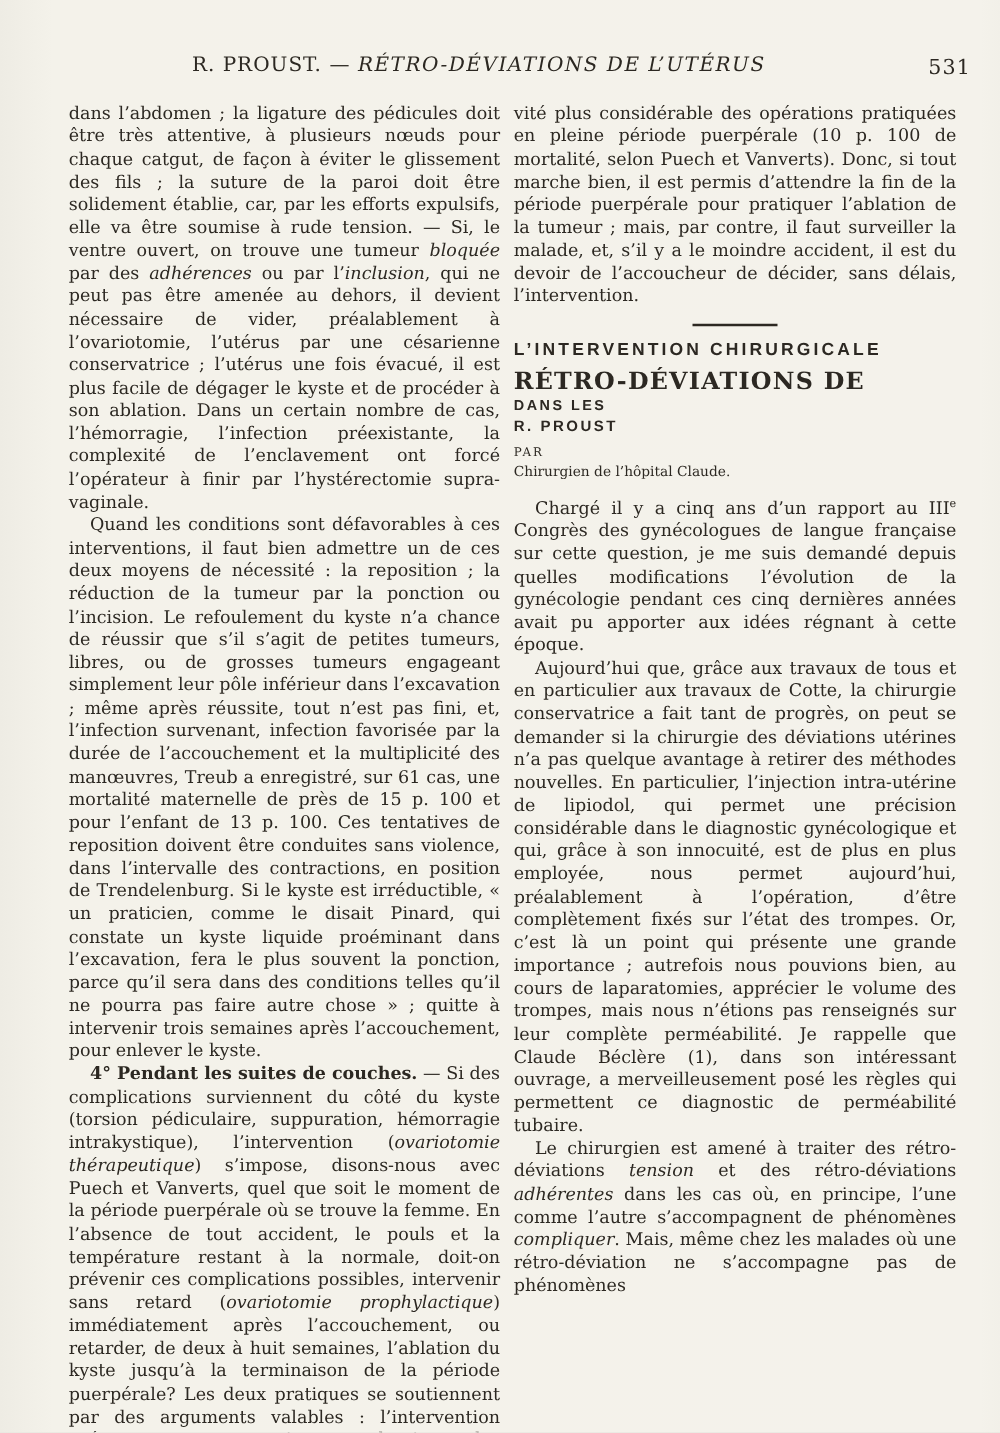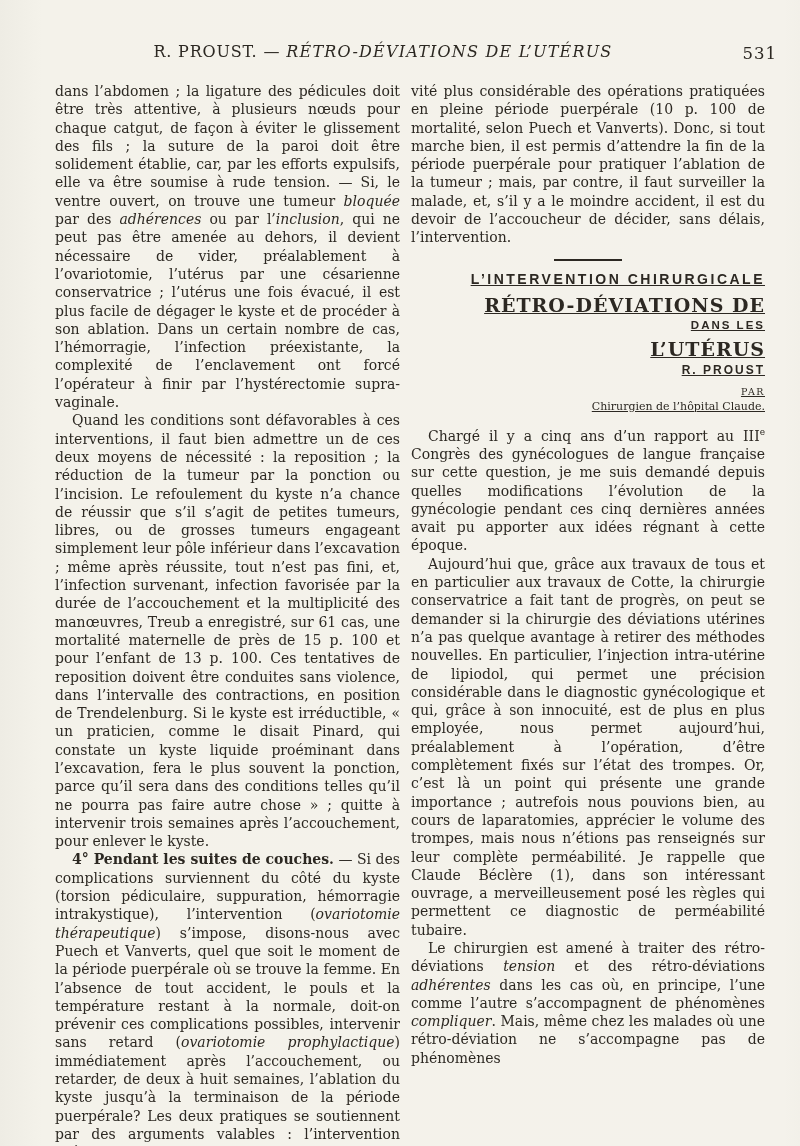--- a/index.html
+++ b/index.html
@@ -63,23 +63,22 @@
   sup { font-size: 9px; line-height: 0; vertical-align: super; }
   
   .divider {
     width: 68px;
     height: 2px;
     background: #2c2822;
     margin: 12px auto 10px auto;
   }
   
   .article-heading {
-    text-align: right;
+    text-align: left;
     margin: 0 0 14px 0;
-    text-decoration: underline;
   }
   .hline { margin: 0; }
   .ht1 {
     font-family: "Liberation Sans", sans-serif;
     font-weight: bold;
     font-size: 14px;
     letter-spacing: 2.5px;
   }
   .ht2 {
     font-family: "Liberation Sans", sans-serif;
@@ -130,21 +129,20 @@
         <p class="body-p indent"><span>Quand les conditions sont défavorables à ces interventions, il faut bien admettre un de ces deux moyens de nécessité : la reposition ; la réduction de la tumeur par la ponction ou l’incision. Le refoulement du kyste n’a chance de réussir que s’il s’agit de petites tumeurs, libres, ou de grosses tumeurs engageant simplement leur pôle inférieur dans l’excavation ; même après réussite, tout n’est pas fini, et, l’infection survenant, infection favorisée par la durée de l’accouchement et la multiplicité des manœuvres, Treub a enregistré, sur 61 cas, une mortalité maternelle de près de 15 p. 100 et pour l’enfant de 13 p. 100. Ces tentatives de reposition doivent être conduites sans violence, dans l’intervalle des contractions, en position de Trendelenburg. Si le kyste est irréductible, « un praticien, comme le disait Pinard, qui constate un kyste liquide proéminant dans l’excavation, fera le plus souvent la ponction, parce qu’il sera dans des conditions telles qu’il ne pourra pas faire autre chose » ; quitte à intervenir trois semaines après l’accouchement, pour enlever le kyste.</span></p>
         <p class="body-p indent"><b>4° Pendant les suites de couches.</b><span> — Si des complications surviennent du côté du kyste (torsion pédiculaire, suppuration, hémorragie intrakystique), l’intervention (</span><i>ovariotomie thérapeutique</i><span>) s’impose, disons-nous avec Puech et Vanverts, quel que soit le moment de la période puerpérale où se trouve la femme. En l’absence de tout accident, le pouls et la température restant à la normale, doit-on prévenir ces complications possibles, intervenir sans retard (</span><i>ovariotomie prophylactique</i><span>) immédiatement après l’accouchement, ou retarder, de deux à huit semaines, l’ablation du kyste jusqu’à la terminaison de la période puerpérale? Les deux pratiques se soutiennent par des arguments valables : l’intervention précoce est une garantie contre le risque des accidents qui peuvent compliquer les suites de couches ; mais les statistiques montrent la gra-</span></p>
       </section>
     <section class="col col-right" id="right-col">
         <p class="body-p"><span>vité plus considérable des opérations pratiquées en pleine période puerpérale (10 p. 100 de mortalité, selon Puech et Vanverts). Donc, si tout marche bien, il est permis d’attendre la fin de la période puerpérale pour pratiquer l’ablation de la tumeur ; mais, par contre, il faut surveiller la malade, et, s’il y a le moindre accident, il est du devoir de l’accoucheur de décider, sans délais, l’intervention.</span></p>
         <div class="divider"></div>
         <div class="article-heading">
           <div class="hline ht1">L’INTERVENTION CHIRURGICALE</div>
           <div class="hline ht3">RÉTRO-DÉVIATIONS DE</div>
           <div class="hline ht2">DANS LES</div>
-          <div class="hline ht3">L’UTÉRUS</div>
           <div class="hline hauthor">R. PROUST</div>
           <div class="hline hpar">PAR</div>
           <div class="hline haffil">Chirurgien de l’hôpital Claude.</div>
         </div>
         <p class="body-p indent"><span>Chargé il y a cinq ans d’un rapport au III</span><sup>e</sup><span> Congrès des gynécologues de langue française sur cette question, je me suis demandé depuis quelles modifications l’évolution de la gynécologie pendant ces cinq dernières années avait pu apporter aux idées régnant à cette époque.</span></p>
         <p class="body-p indent"><span>Aujourd’hui que, grâce aux travaux de tous et en particulier aux travaux de Cotte, la chirurgie conservatrice a fait tant de progrès, on peut se demander si la chirurgie des déviations utérines n’a pas quelque avantage à retirer des méthodes nouvelles. En particulier, l’injection intra-utérine de lipiodol, qui permet une précision considérable dans le diagnostic gynécologique et qui, grâce à son innocuité, est de plus en plus employée, nous permet aujourd’hui, préalablement à l’opération, d’être complètement fixés sur l’état des trompes. Or, c’est là un point qui présente une grande importance ; autrefois nous pouvions bien, au cours de laparatomies, apprécier le volume des trompes, mais nous n’étions pas renseignés sur leur complète perméabilité. Je rappelle que Claude Béclère (1), dans son intéressant ouvrage, a merveilleusement posé les règles qui permettent ce diagnostic de perméabilité tubaire.</span></p>
         <p class="body-p indent"><span>Le chirurgien est amené à traiter des rétro-déviations </span><i>tension</i><span> et des rétro-déviations </span><i>adhérentes</i><span> dans les cas où, en principe, l’une comme l’autre s’accompagnent de phénomènes </span><i>compliquer</i><span>. Mais, même chez les malades où une rétro-déviation ne s’accompagne pas de phénomènes</span></p>
       </section>
   </div>
 

